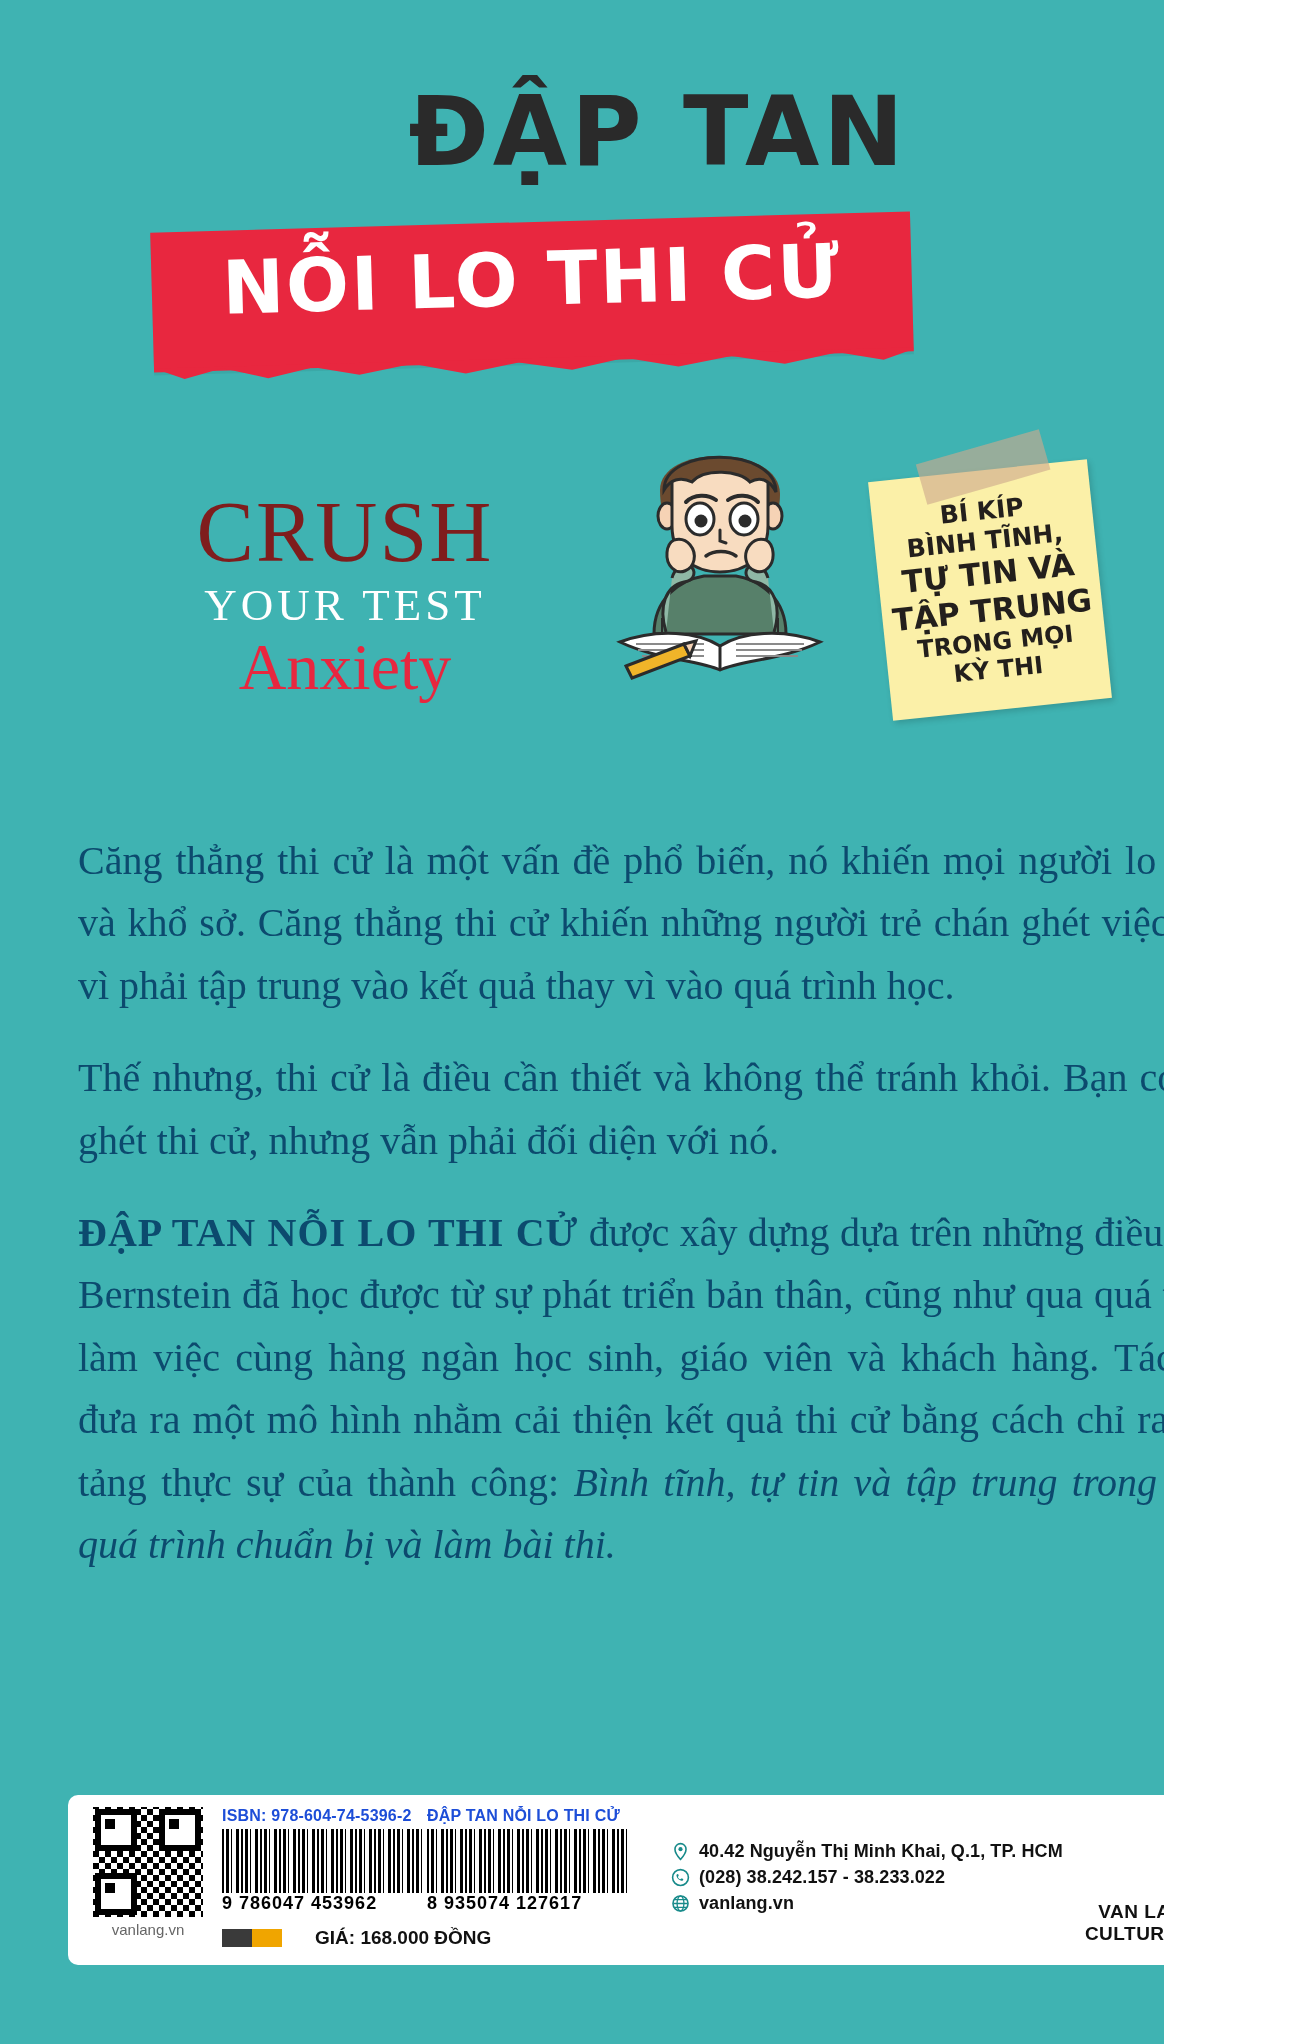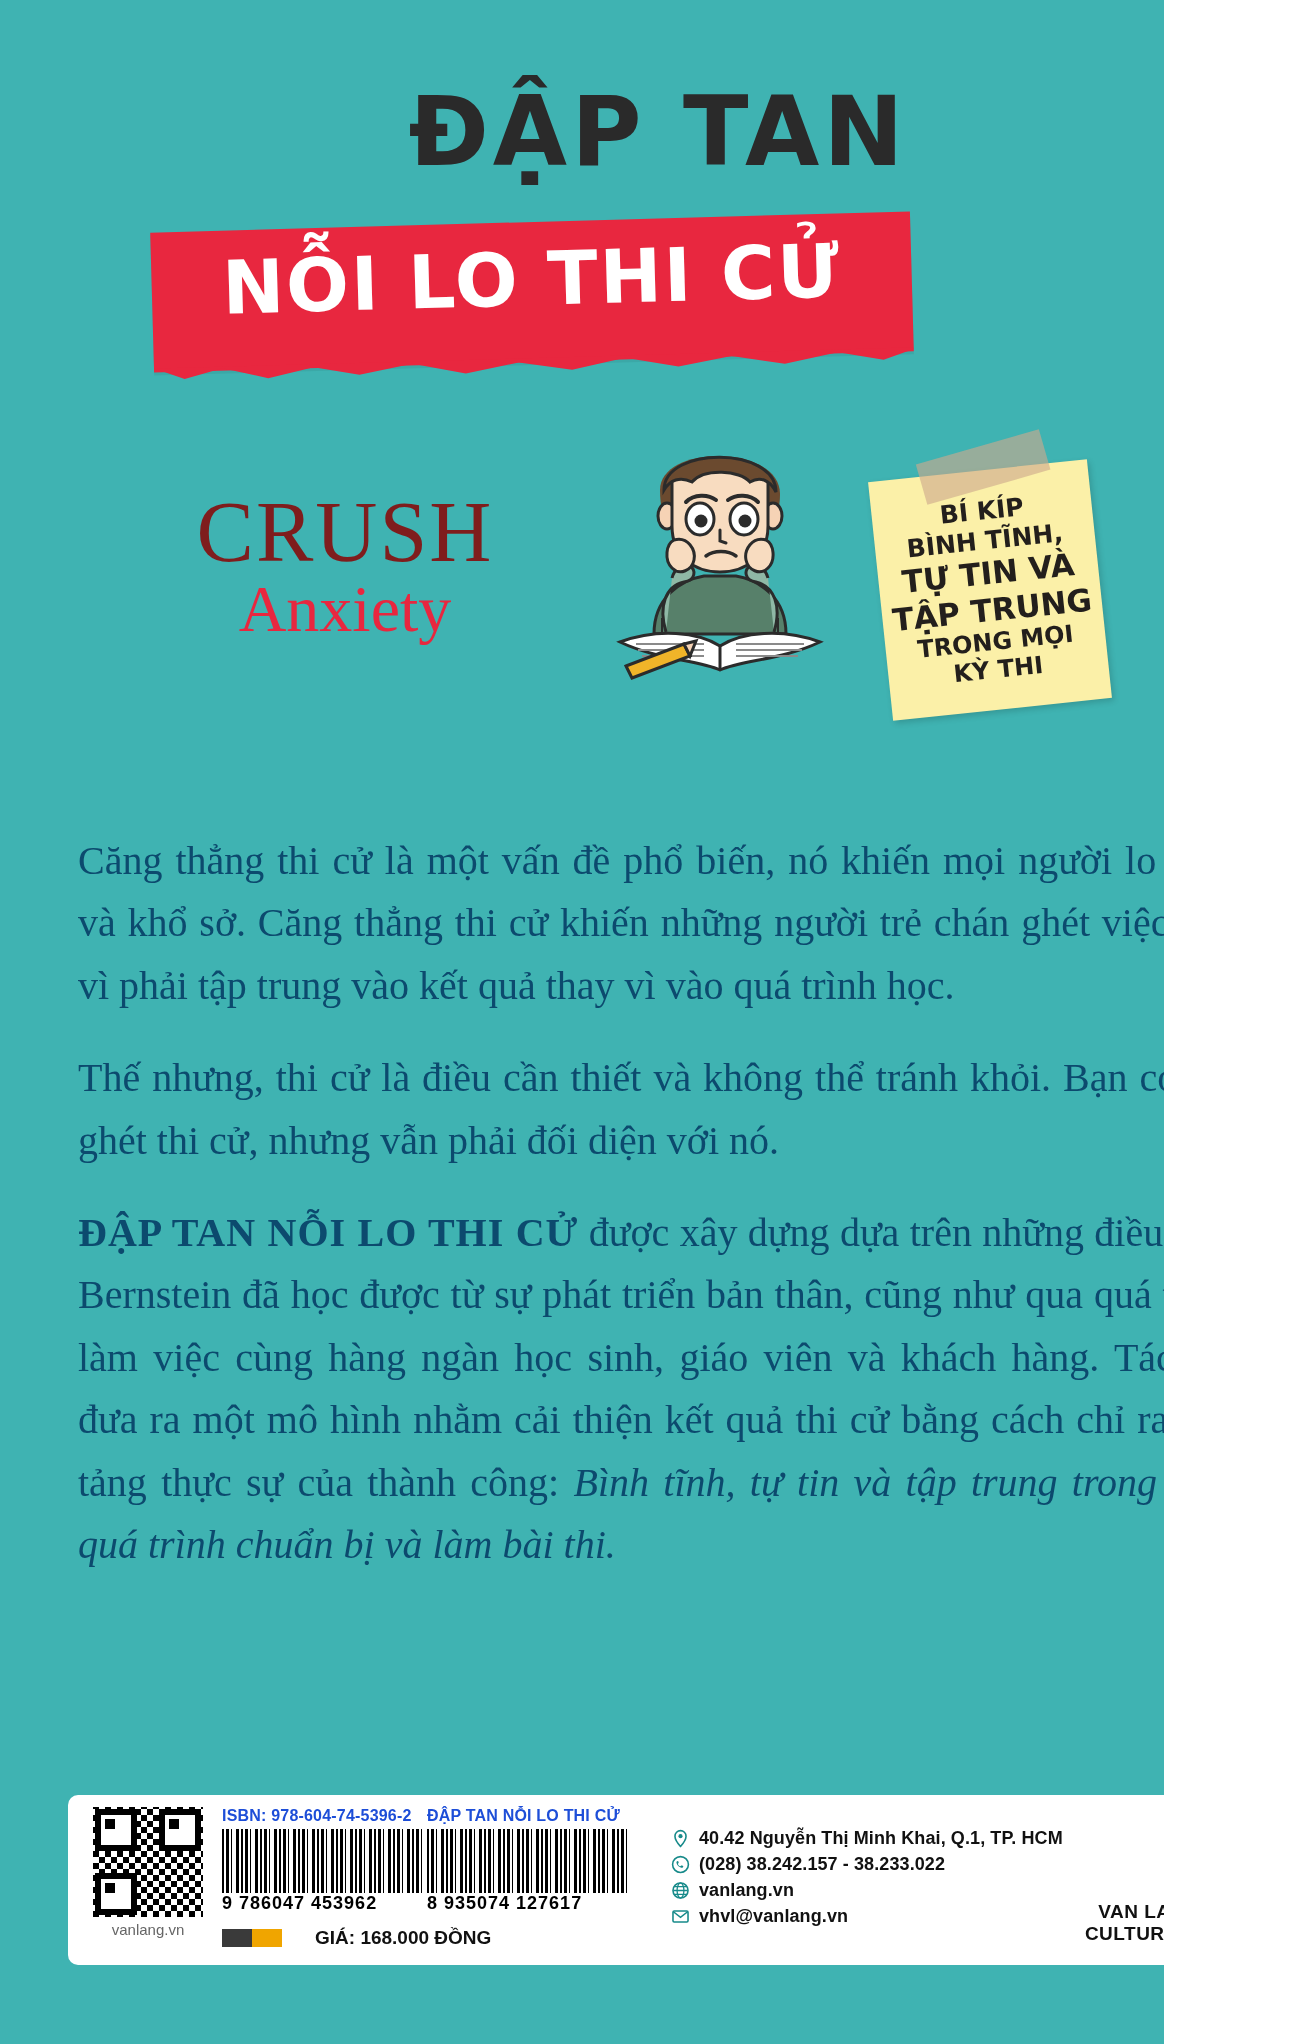--- a/index.html
+++ b/index.html
@@ -311,20 +311,21 @@
 <div class="cover">
 
   <div class="title-main">ĐẬP TAN</div>
 
   <div class="title-banner">
     <div class="title-banner-text">NỖI LO THI CỬ</div>
   </div>
 
   <div class="eng-logo">
     <div class="eng-crush">CRUSH</div>
+    <div class="eng-your-test">YOUR TEST</div>
     <div class="eng-anxiety">Anxiety</div>
   </div>
 
   <div class="boy">
     <svg viewBox="0 0 240 260" width="240" height="260" xmlns="http://www.w3.org/2000/svg">
 
       <path d="M60 70 C60 24 180 24 180 74 C180 96 172 104 168 104 L72 104 C68 104 60 96 60 70 Z" fill="#6b4a2f"></path>
 
       <ellipse cx="67" cy="96" rx="9" ry="13" fill="#f6d3b5" stroke="#2b2b2b" stroke-width="3"></ellipse>
       <ellipse cx="173" cy="96" rx="9" ry="13" fill="#f6d3b5" stroke="#2b2b2b" stroke-width="3"></ellipse>
@@ -448,29 +449,20 @@
       <div class="pub-line">
         <span class="pub-ic">
           <svg viewBox="0 0 24 24" width="19" height="19">
               <circle cx="12" cy="12" r="9.5" fill="none" stroke="#178a8a" stroke-width="2"></circle>
               <ellipse cx="12" cy="12" rx="4.3" ry="9.5" fill="none" stroke="#178a8a" stroke-width="1.6"></ellipse>
               <path d="M3 12h18M4.4 7.2h15.2M4.4 16.8h15.2" stroke="#178a8a" stroke-width="1.6"></path>
             </svg>
         </span>
         <span>vanlang.vn</span>
       </div>
-      <div class="pub-line">
-        <span class="pub-ic">
-          <svg viewBox="0 0 24 24" width="19" height="19">
-              <rect x="2.5" y="5" width="19" height="14" rx="1.5" fill="none" stroke="#178a8a" stroke-width="2"></rect>
-              <path d="M3 6l9 7 9-7" fill="none" stroke="#178a8a" stroke-width="2"></path>
-            </svg>
-        </span>
-        <span>vhvl@vanlang.vn</span>
-      </div>
       <div class="vanlang">
         <div><span>VAN LANG</span><sup>®</sup></div>
         <div>CULTURE JSC</div>
       </div>
     </div>
 
   </div>
 
 </div>
 

